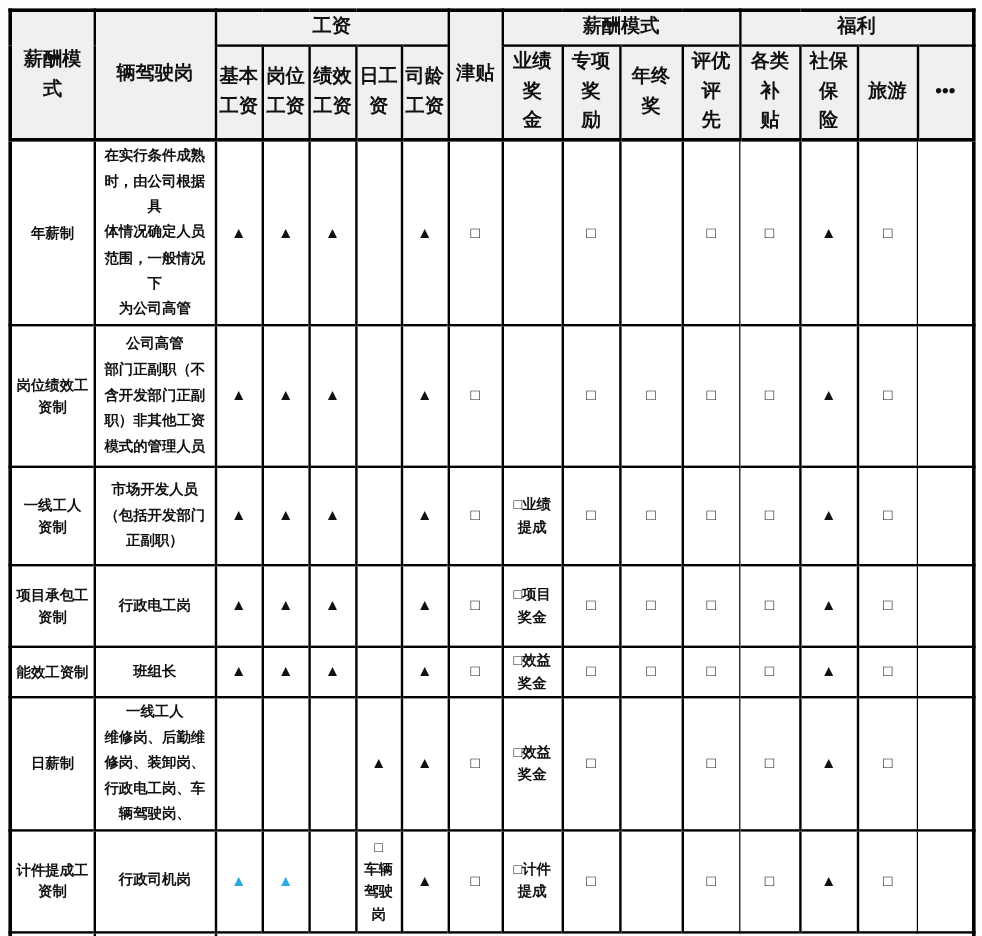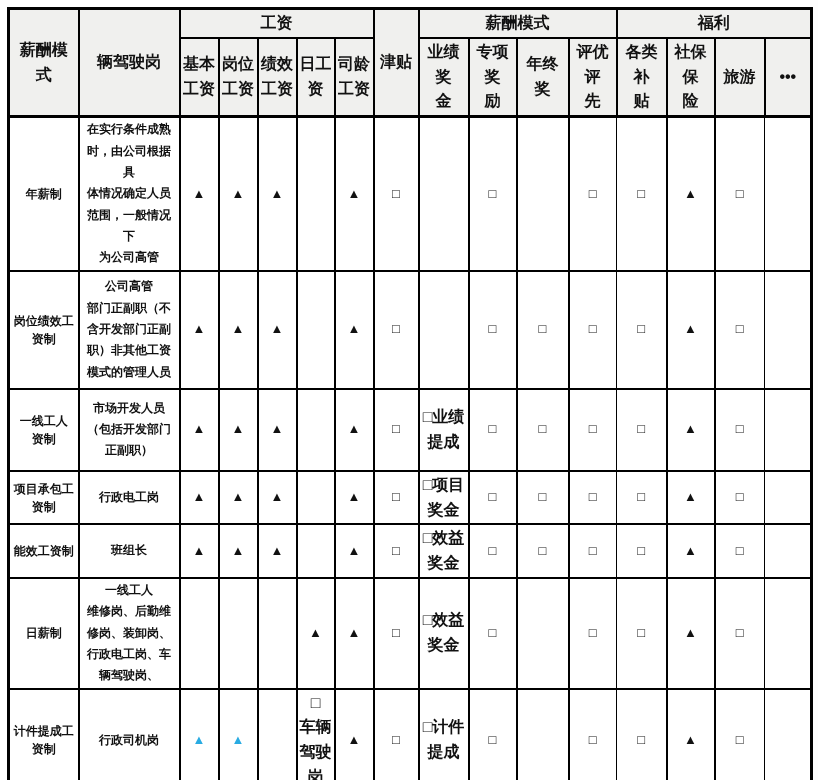--- a/index.html
+++ b/index.html
@@ -19,28 +19,28 @@
     font-weight:bold;text-align:center;vertical-align:middle;
     white-space:pre-line;color:#111;
   }
   thead th{background:var(--hbg,#f0f0ee);font-size:16px;line-height:1.55;}
   thead tr.gh{height:28px;}
   thead tr.sh{height:55px;}
   tbody td{font-size:13px;line-height:1.6;background:#fff;}
   tbody tr:first-child td{border-top-width:3px;}
   td.mode{font-size:12px;line-height:1.5;}
   td.scope{font-size:12px;line-height:1.78;}
-  td.note{font-size:16px;line-height:1.55;}
+  td.note{font-size:12px;line-height:1.55;}
   td.accent{color:var(--accent,#29ABE2);}
   .bl1{border-left-width:1px;}
   tbody tr:nth-child(1){height:110px;}
   tbody tr:nth-child(2){height:118px;}
   tbody tr:nth-child(3){height:82px;}
-  tbody tr:nth-child(4){height:48px;}
-  tbody tr:nth-child(5){height:52px;}
+  tbody tr:nth-child(4){height:68px;}
+  tbody tr:nth-child(5){height:42px;}
   tbody tr:nth-child(6){height:106px;}
   tbody tr:nth-child(7){height:85px;}
   tbody tr:nth-child(8){height:78px;}
 </style>
 </head>
 <body>
 
 <div class="page">
   <table>
     <colgroup>

